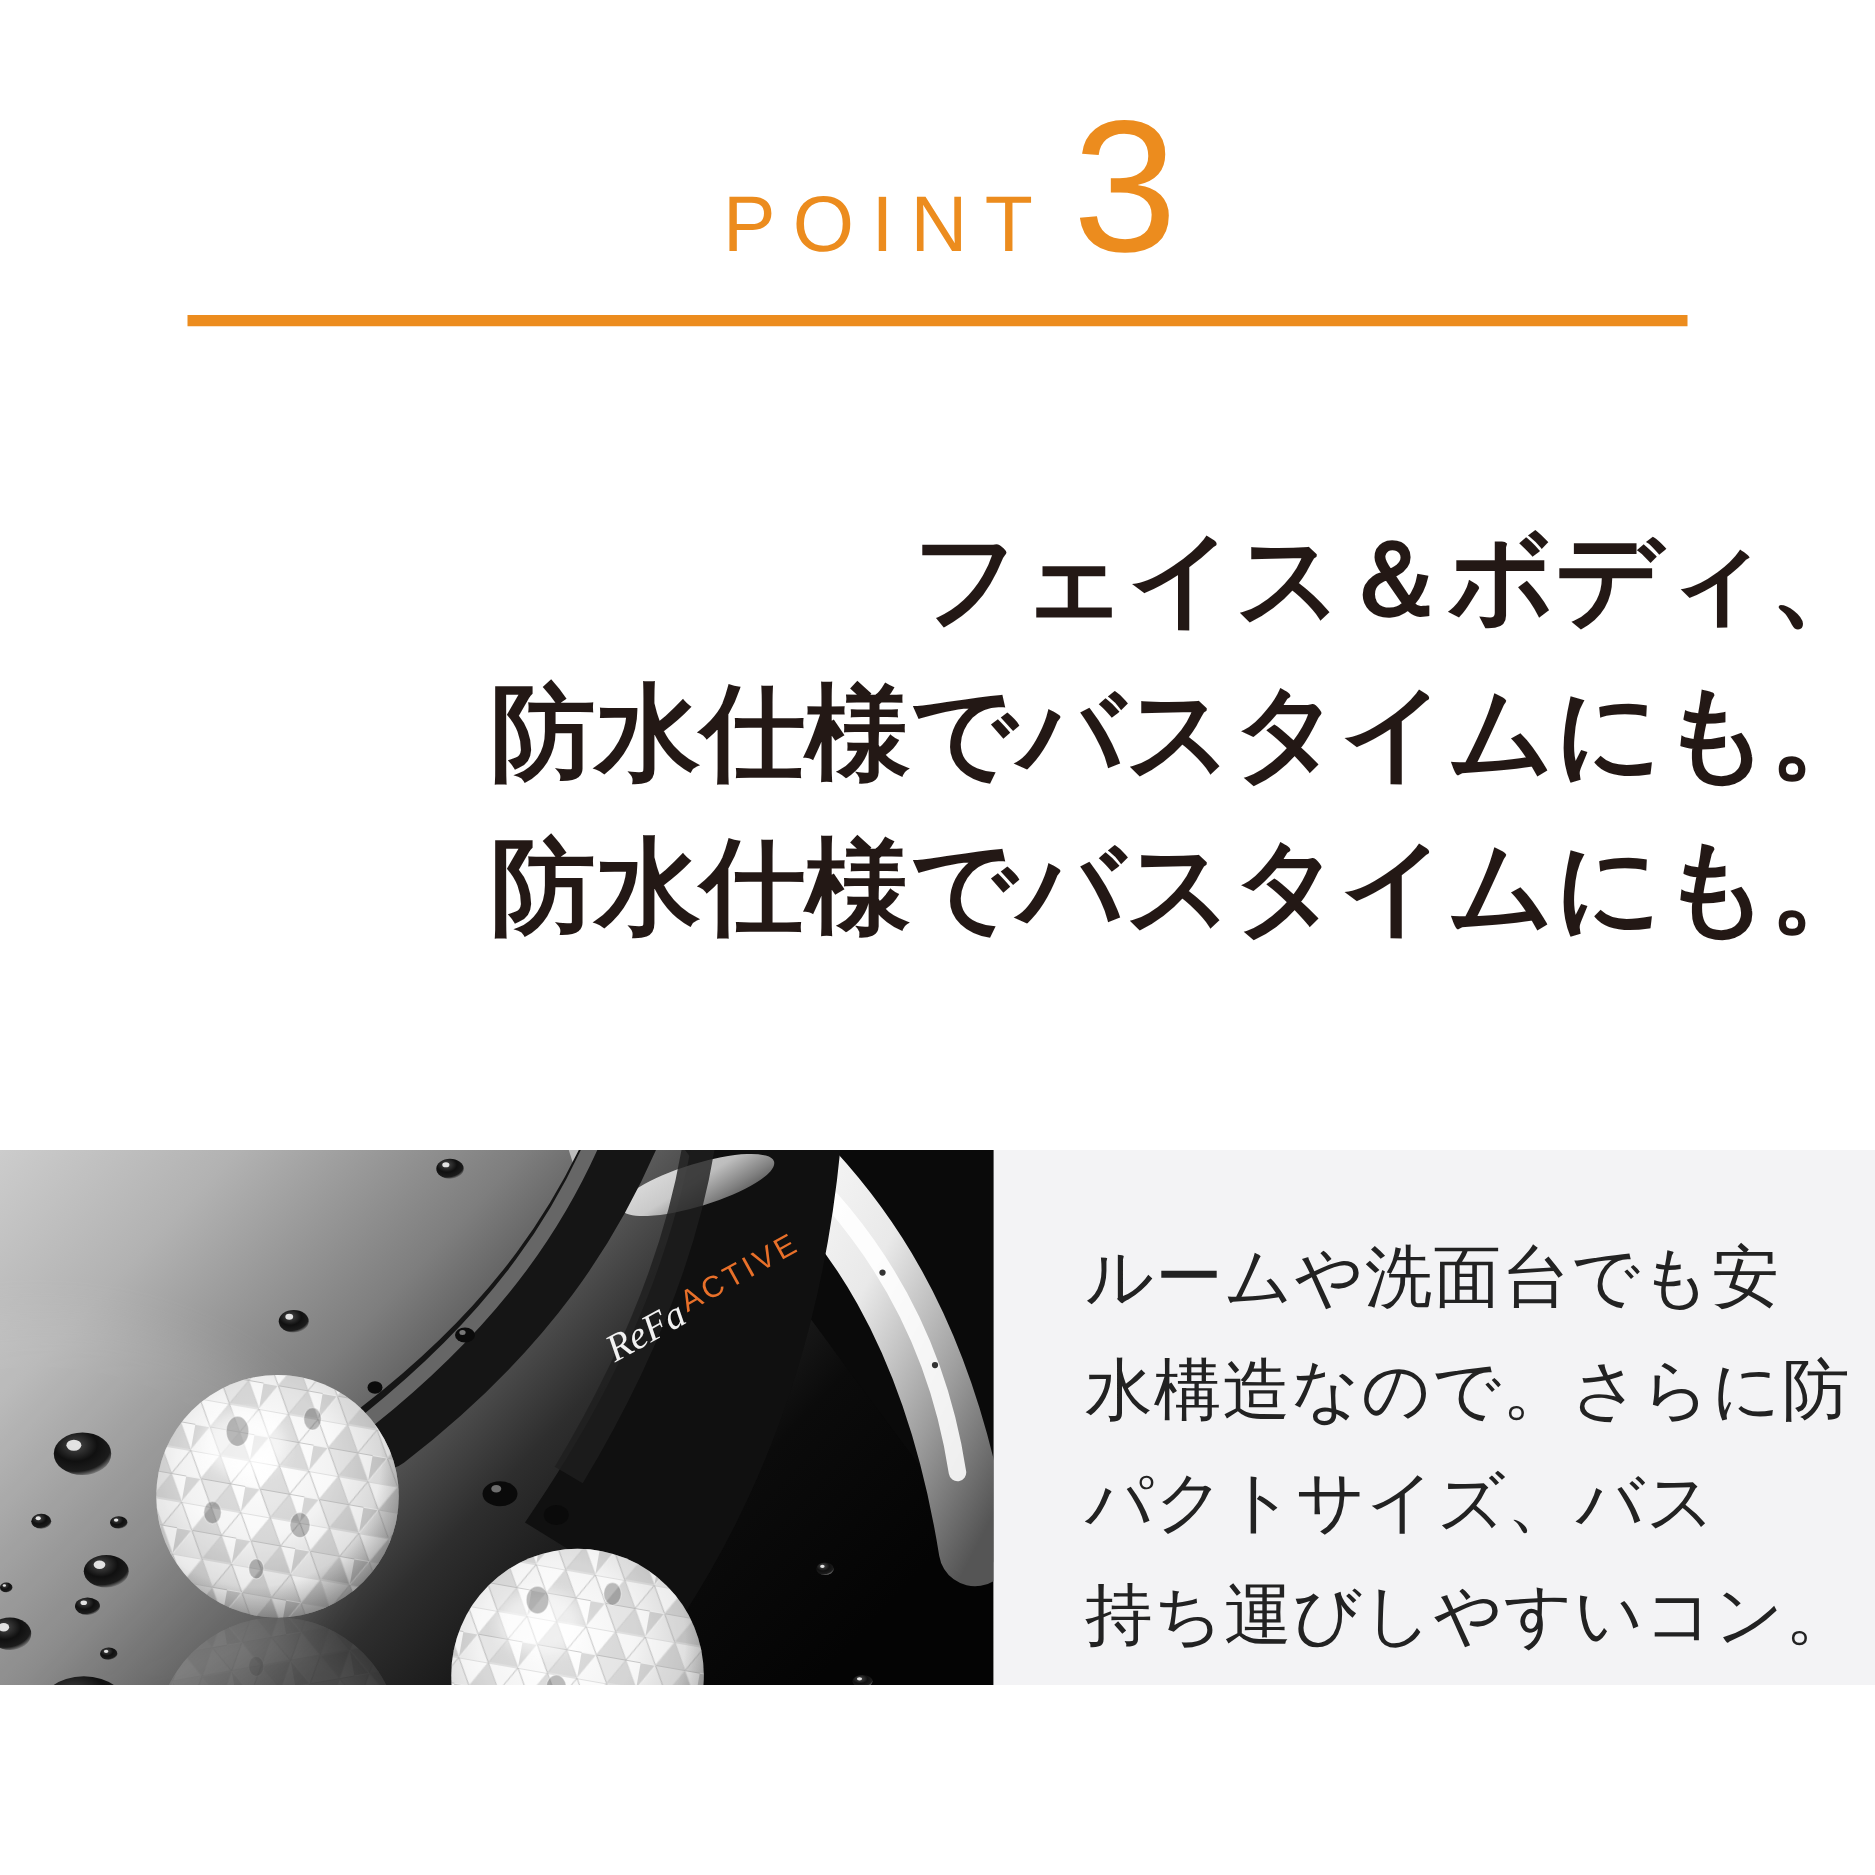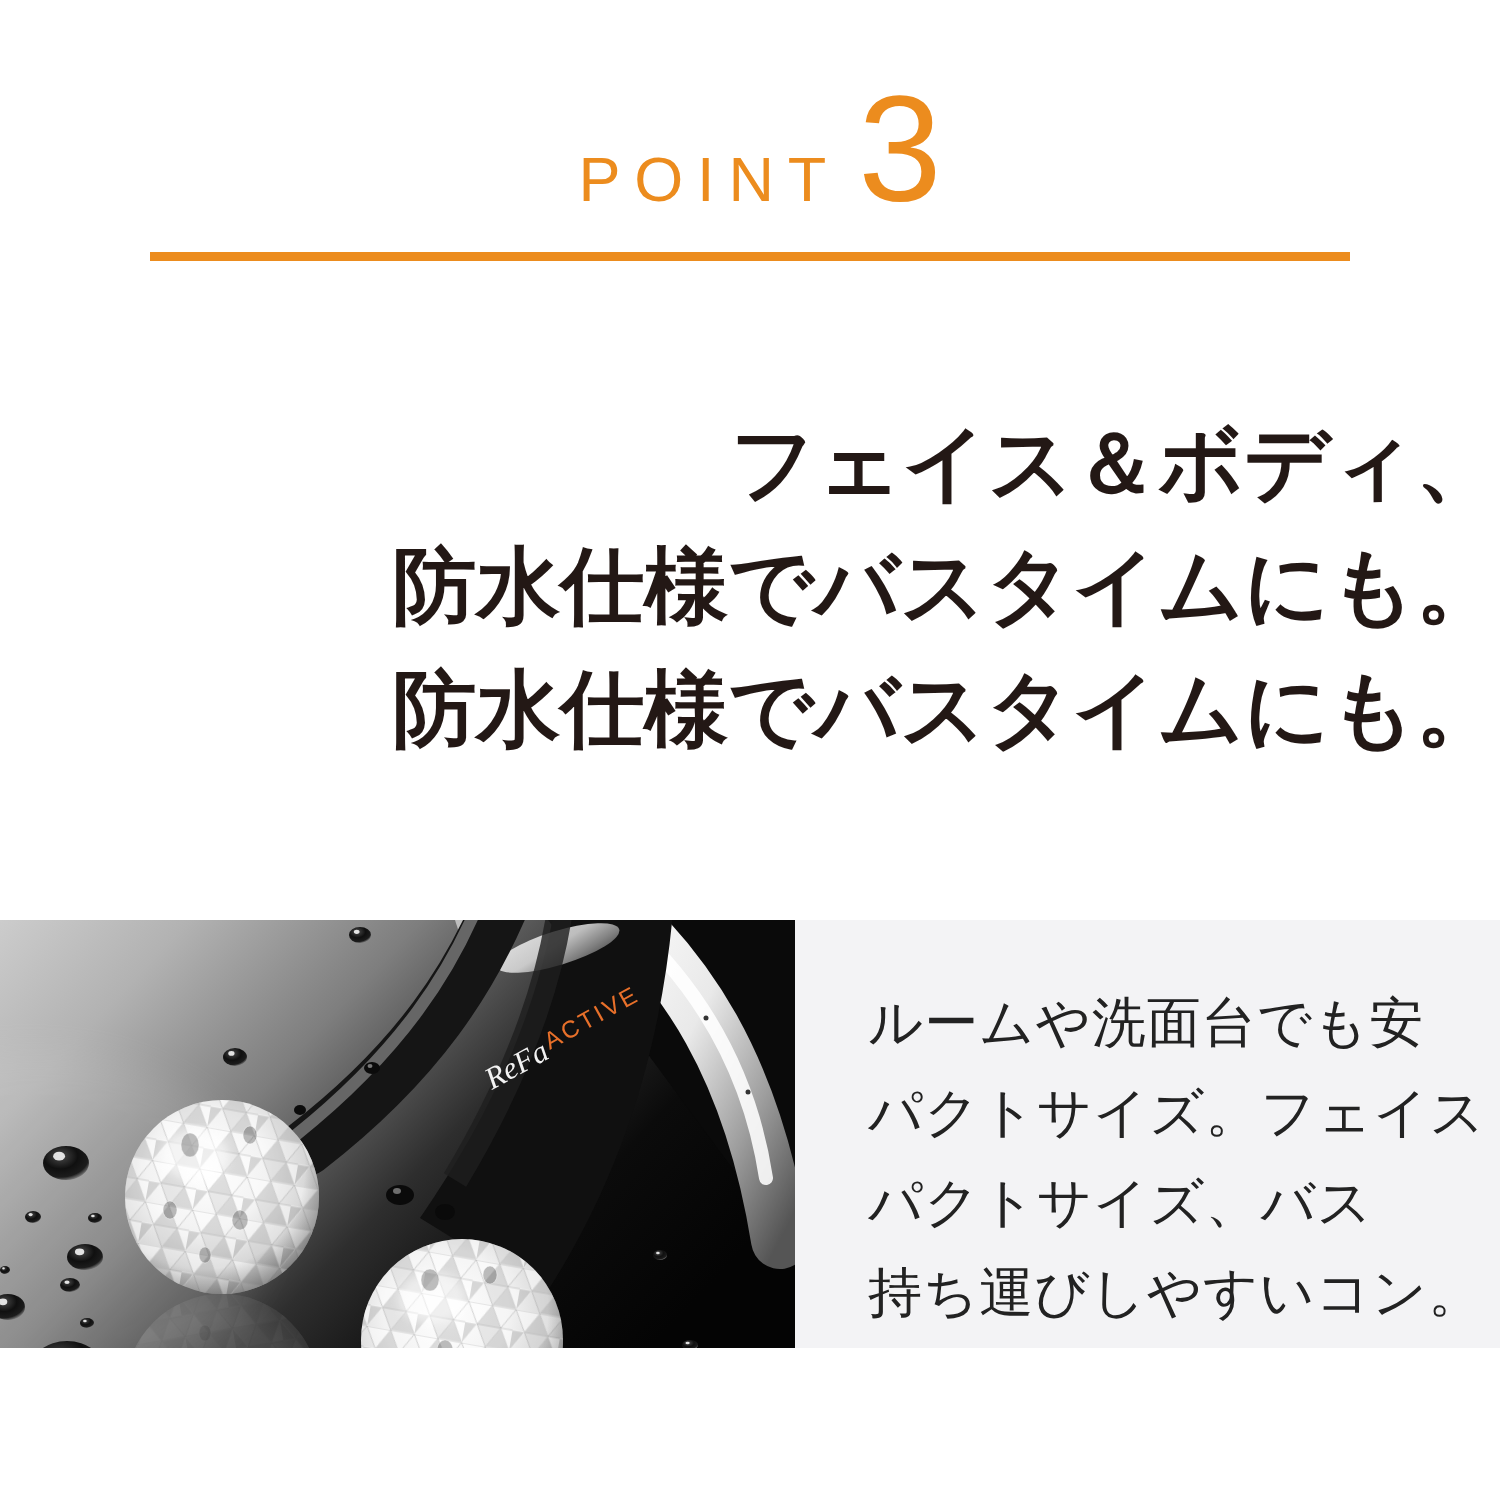--- a/index.html
+++ b/index.html
@@ -230,19 +230,19 @@
           <ellipse cx="657.9" cy="333" rx="1.82" ry="1.3" fill="#ffffff" opacity="0.85"></ellipse>
           <ellipse cx="690" cy="425" rx="8" ry="5" fill="url(#dropGrad)"></ellipse>
           <ellipse cx="687.6" cy="423" rx="2.08" ry="1.3" fill="#ffffff" opacity="0.85"></ellipse>
         </g>
     </svg>
   </div>
 
   <div class="panel">
     <div class="desc">
       <div>ルームや洗面台でも安</div>
-      <div>パクトサイズ。フェイス</div>
+      <div>水構造なので。さらに防</div>
       <div>パクトサイズ、バス</div>
       <div>持ち運びしやすいコン。</div>
     </div>
   </div>
 
 </div>
 
 </body></html>

